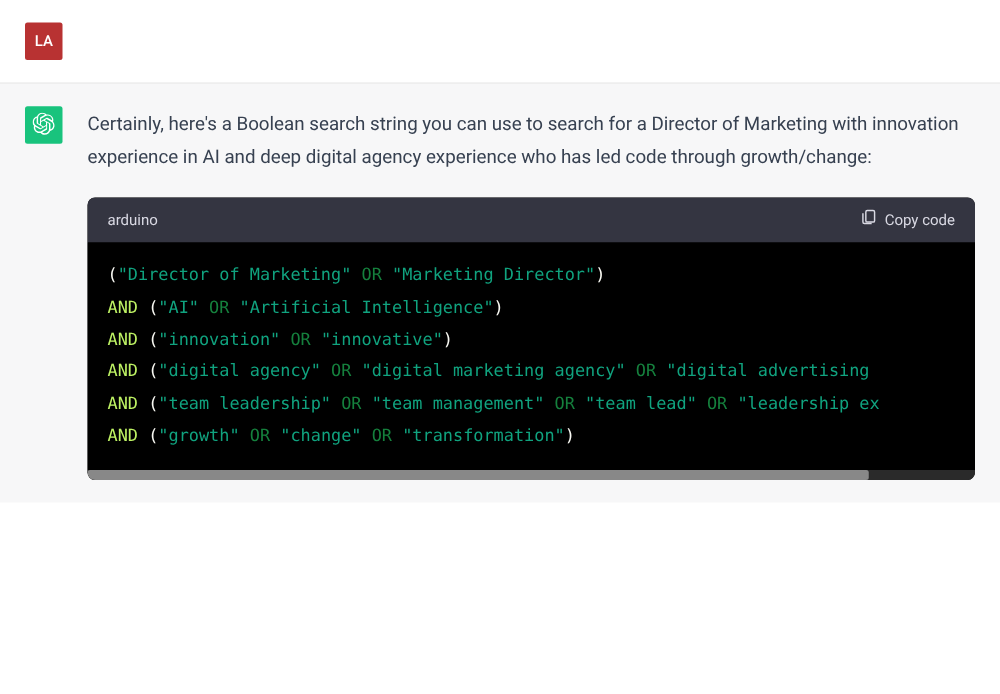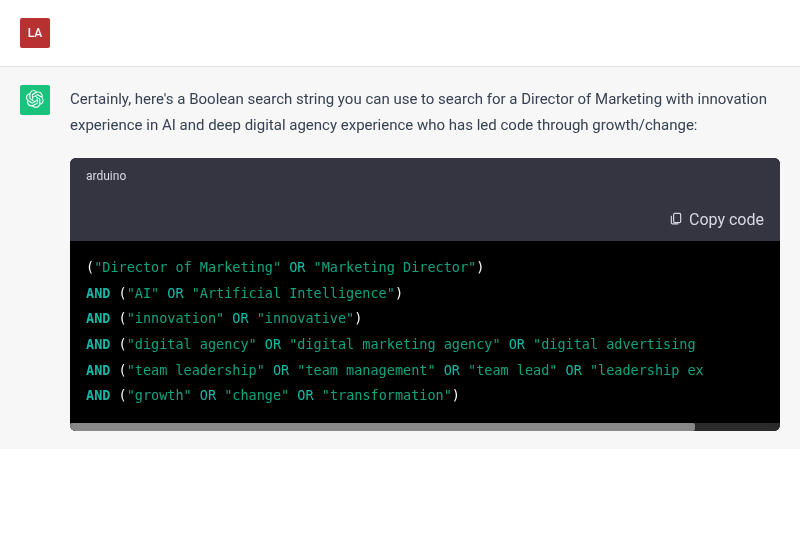--- a/index.html
+++ b/index.html
@@ -57,51 +57,50 @@
       border-radius: 6px;
       overflow: hidden;
       background: #000;
     }
     .code-header {
       background: #343541;
       color: #d9d9e3;
       padding: 8px 16px;
       display: flex;
       justify-content: space-between;
-      align-items: flex-start;
+      align-items: flex-end;
       font-size: 12px;
     }
     .copy-btn {
       display: flex;
       align-items: center;
       gap: 6px;
       color: #d9d9e3;
       cursor: pointer;
-      font-size: 16px;
-      margin-top: 40px;
+      font-size: 12px;
     }
     .copy-btn svg {
       width: 14px;
       height: 14px;
     }
     .code-body {
       background: #000;
       padding: 14px 16px;
       font-family: "Consolas", "Monaco", monospace;
       font-size: 13.5px;
       line-height: 1.9;
       overflow-x: hidden;
       white-space: pre;
       position: relative;
     }
     .code-line { white-space: pre; }
     .tok-paren { color: #f8f8f2; }
     .tok-str { color: #10a37f; }
-    .tok-or { color: #14b8a6; }
-    .tok-and { color: #14b8a6; font-weight: bold; }
+    .tok-or { color: #15803d; }
+    .tok-and { color: #bef264; }
     .scrollbar-track {
       height: 8px;
       background: #2a2a2a;
       position: relative;
     }
     .scrollbar-thumb {
       position: absolute;
       left: 0;
       top: 0;
       height: 100%;

